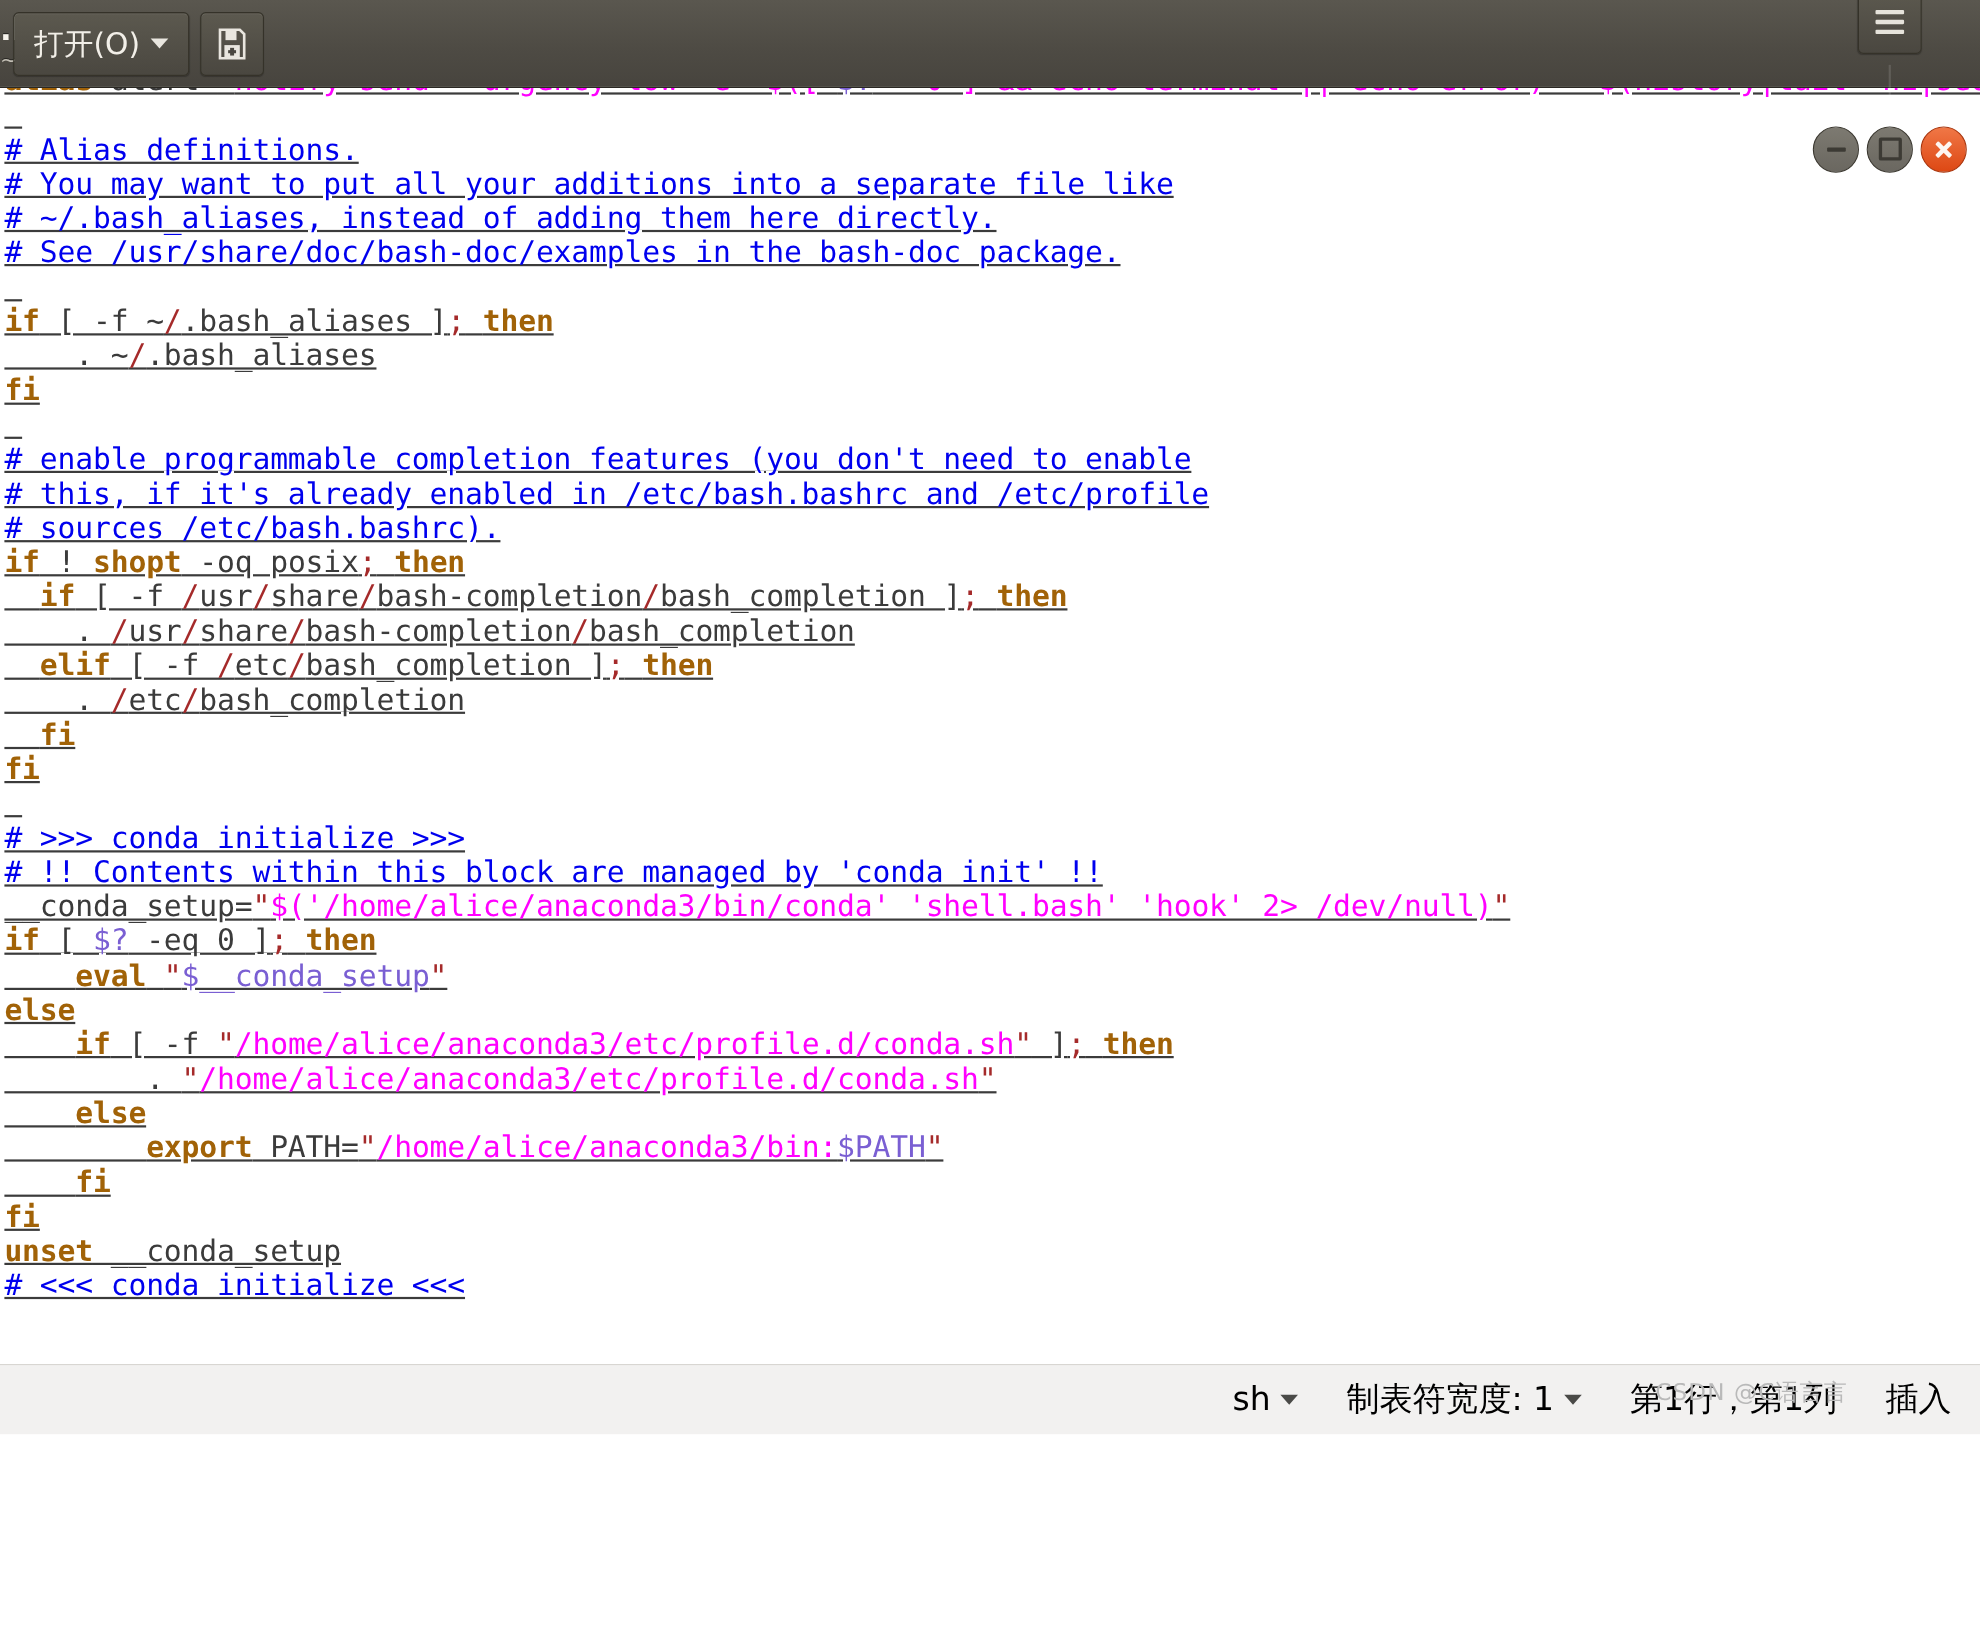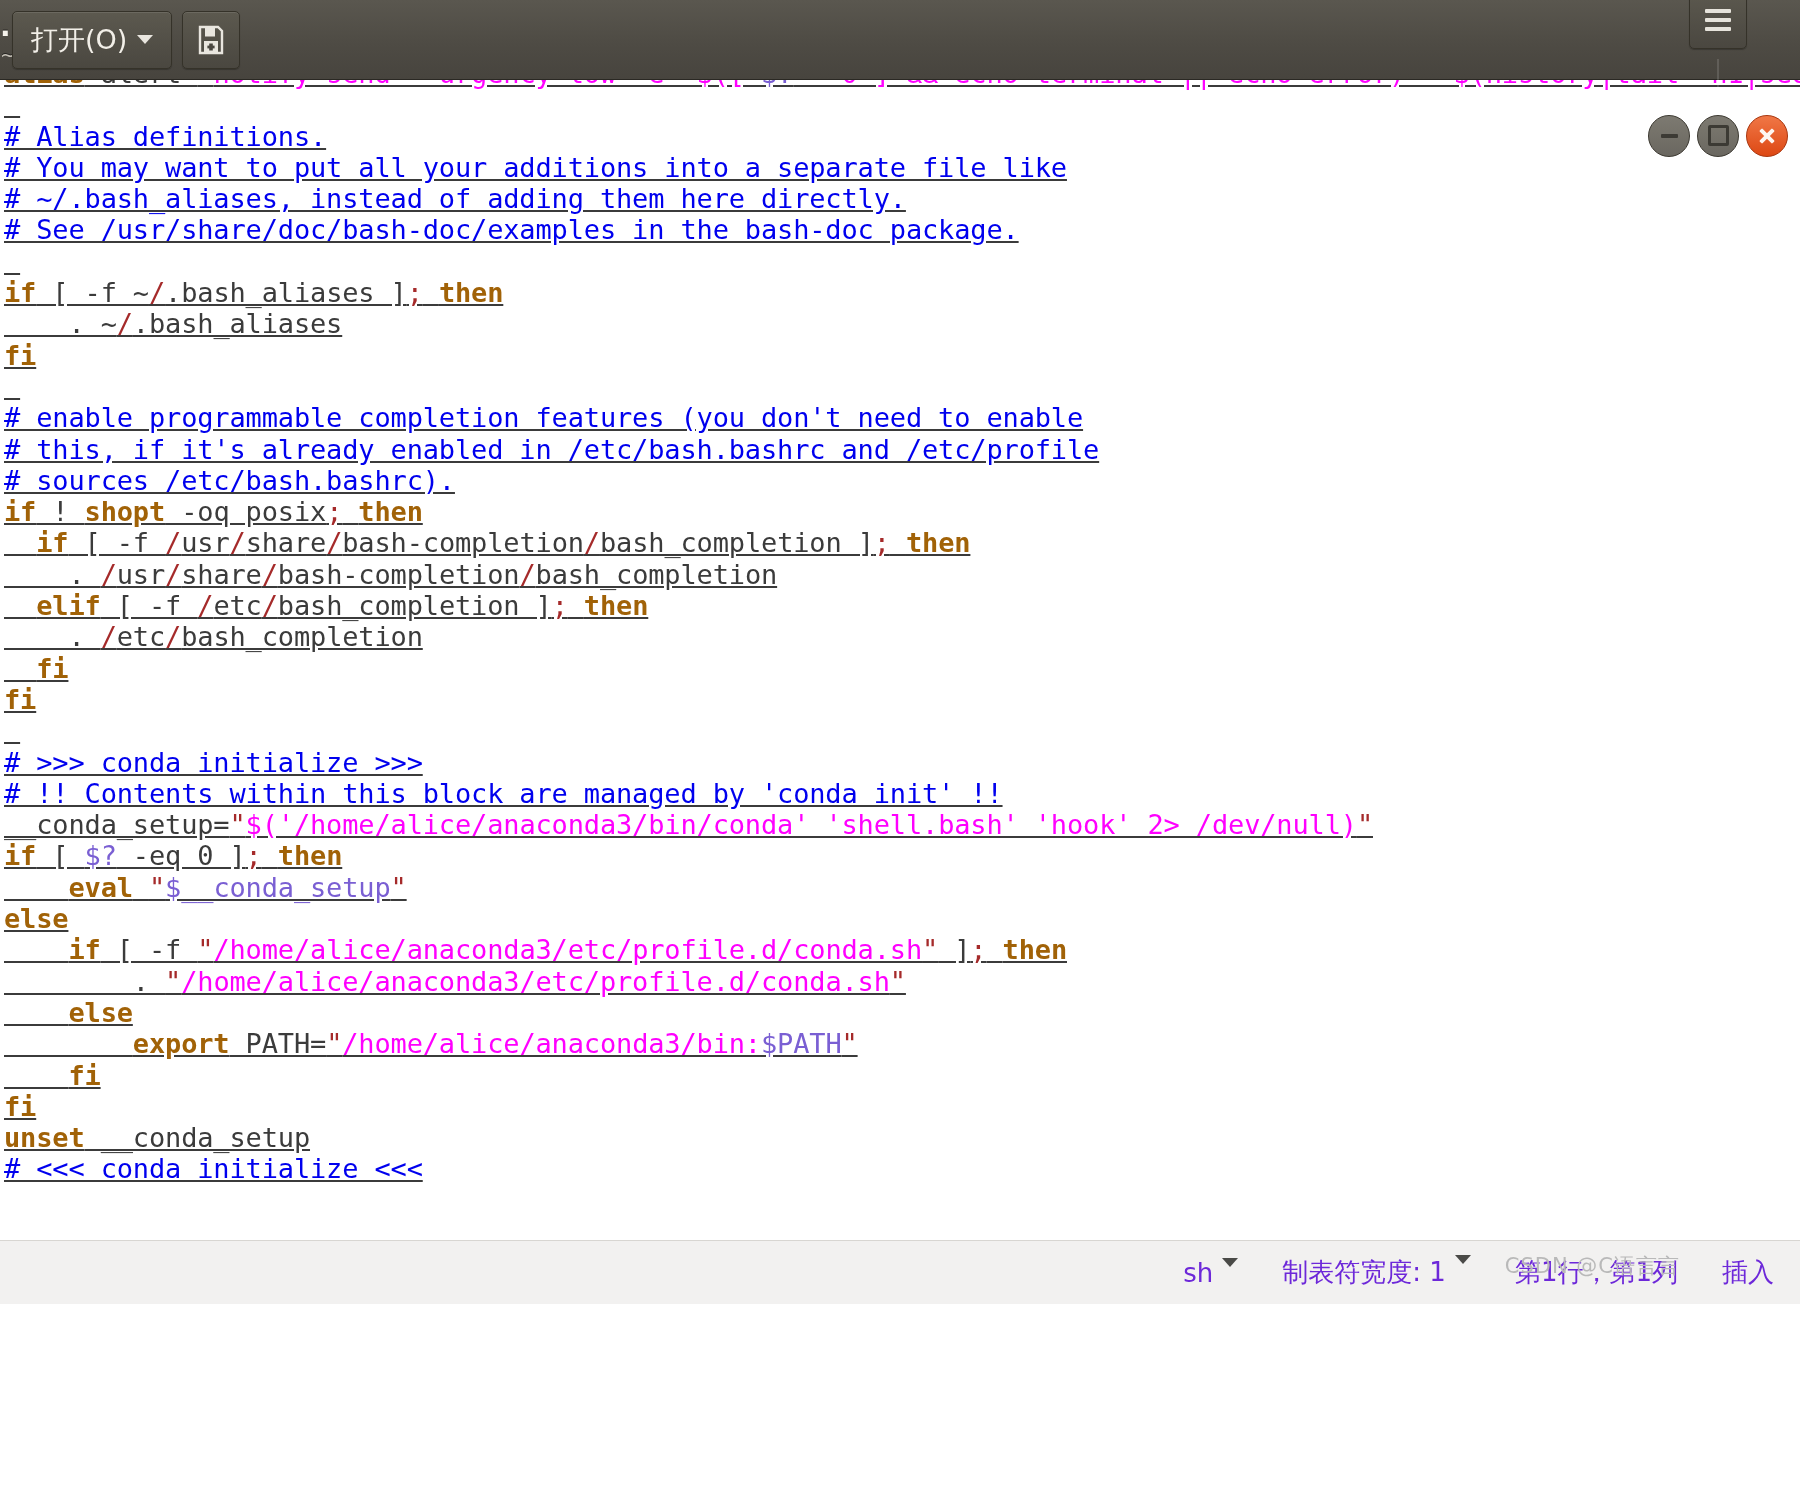--- a/index.html
+++ b/index.html
@@ -147,24 +147,24 @@
     align-items: center;
     justify-content: flex-end;
     position: relative;
     padding-right: 26px;
     box-sizing: border-box;
     gap: 44px;
     font-family: "DejaVu Sans", sans-serif;
   }
   .sb-item {
     display: flex;
-    align-items: flex-start;
+    align-items: center;
     gap: 9px;
-    color: #6d28d9;
-    font-size: 26px;
+    color: #000000;
+    font-size: 30px;
     cursor: pointer;
     white-space: nowrap;
   }
   .sb-item.static { cursor: default; }
   .sb-caret {
     width: 0; height: 0;
     border-left: 8px solid transparent;
     border-right: 8px solid transparent;
     border-top: 9px solid #4a4a47;
   }

